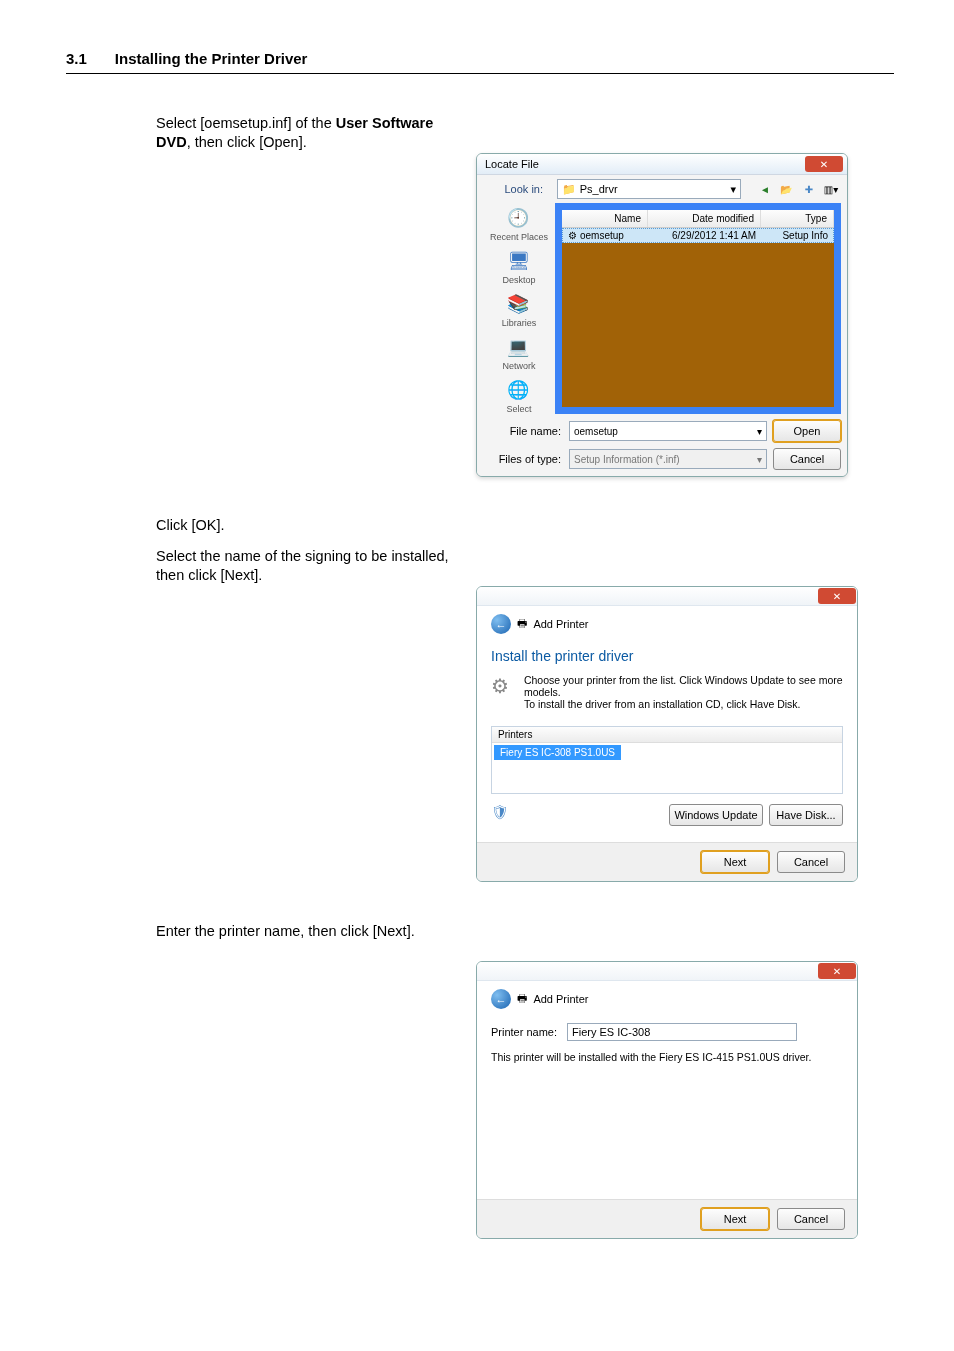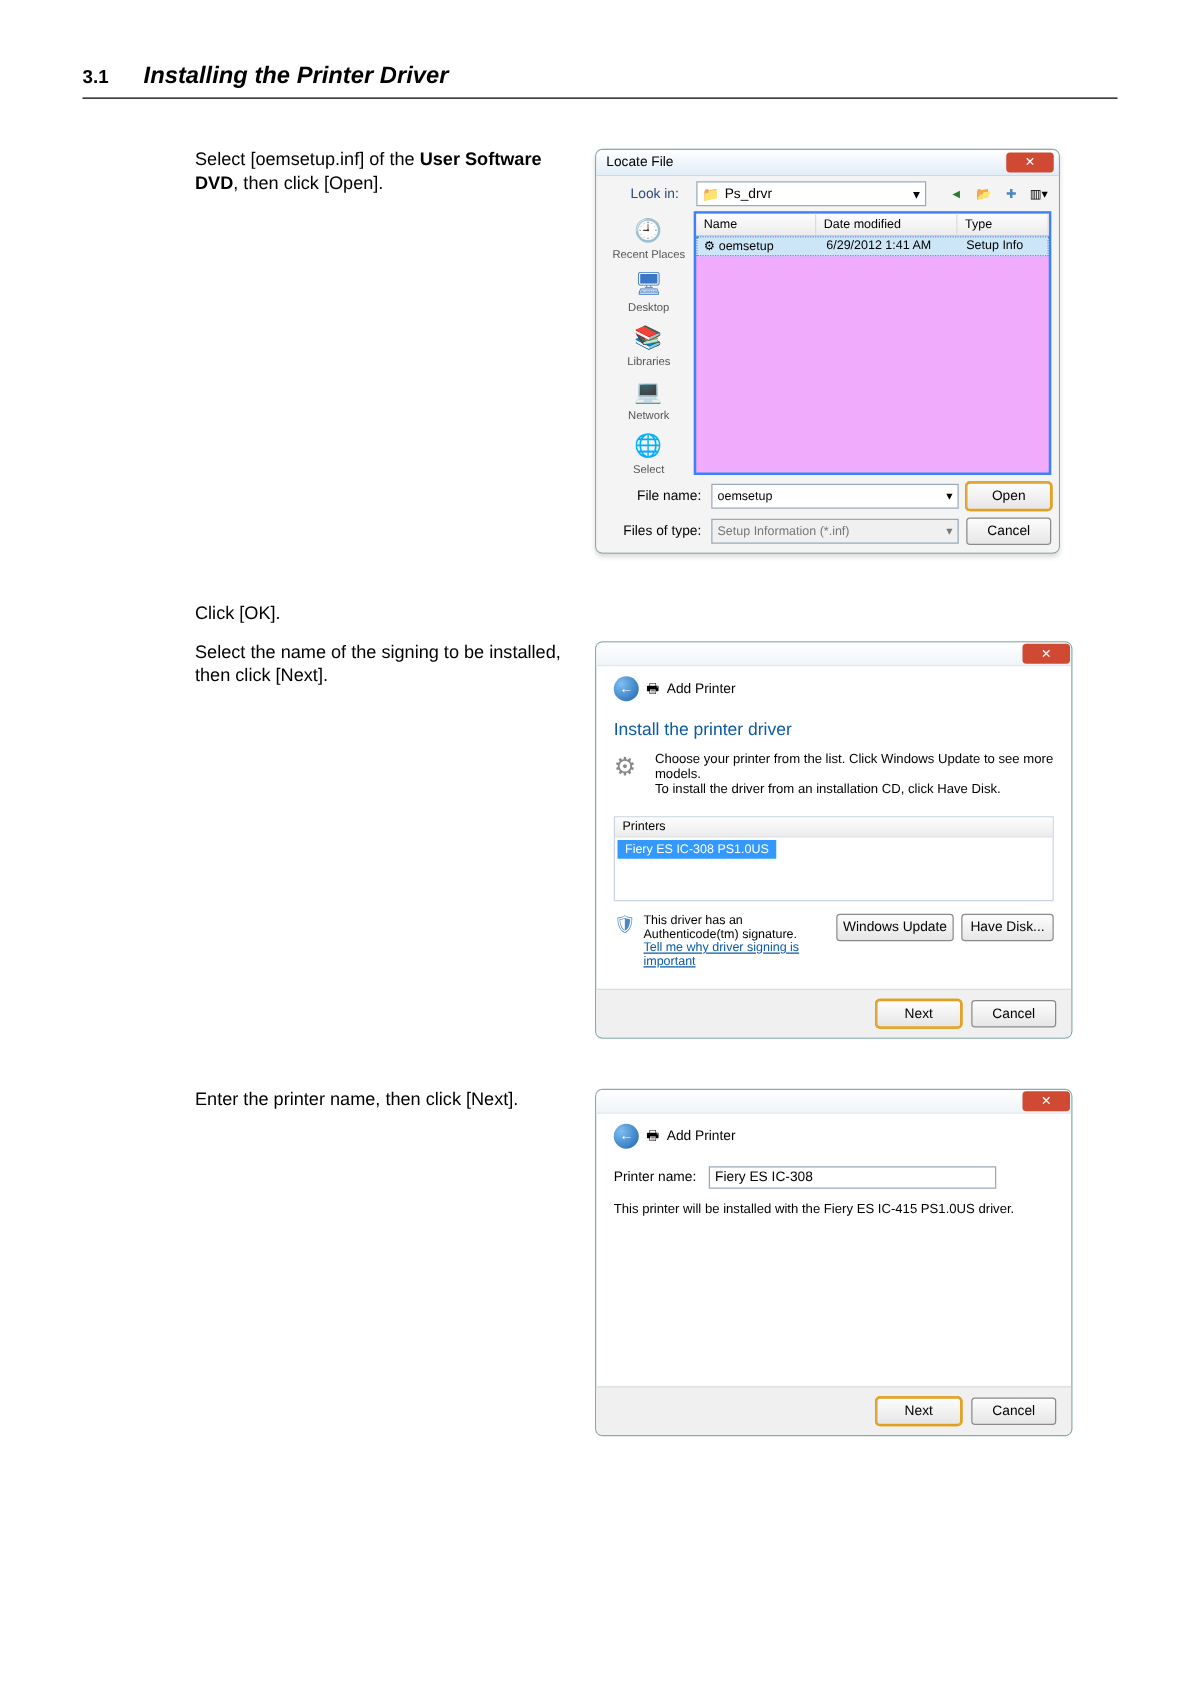--- a/index.html
+++ b/index.html
@@ -19,38 +19,38 @@
     border-bottom: 1px solid #000;
     padding-bottom: 6px;
     margin-bottom: 40px;
   }
   .header .sec-num {
     font-weight: bold;
     font-size: 15px;
   }
   .header .sec-title {
     font-weight: bold;
-    font-size: 19px;
-    font-style: italic;
+    font-size: 15px;
   }
   .content-row {
     display: flex;
     align-items: flex-start;
     margin-bottom: 40px;
     padding-left: 90px;
     gap: 20px;
   }
   .left-col {
     width: 300px;
     flex: 0 0 300px;
     font-size: 14.5px;
     line-height: 1.3;
   }
   .right-col {
     flex: 1;
+    margin-top: 39px;
   }
   .single-line {
     padding-left: 90px;
     font-size: 14.5px;
     margin: 30px 0 14px 0;
   }
   .smaller { font-size: 12.5px; margin-top: 6px; line-height:1.35;}
   
   .dlg {
     border: 1px solid #8aa; 
@@ -99,22 +99,22 @@
     gap:6px;padding-top:2px;font-size:9px;color:#555;text-align:center;
   }
   .place{display:flex;flex-direction:column;align-items:center;gap:1px;}
   .place .ico{width:30px;height:26px;display:flex;align-items:center;justify-content:center;font-size:18px;}
   .ico-recent{color:#8fa7bf;}
   .ico-desktop{color:#3b78c3;}
   .ico-lib{color:#d8bb67;}
   .ico-comp{color:#556;}
   .ico-net{color:#2a7e2a;}
   .lf-list {
-    flex:1;background:#f0abfc;border:2px solid #3b82f6;min-height:170px;
-    display:flex;flex-direction:column;
+    flex:1;background:#a16207;border:7px solid #3b82f6;min-height:170px;
+    display:flex;flex-direction:column;text-align:right;
   }
   .lf-cols{display:flex;background:linear-gradient(#fdfdfd,#ececec);border-bottom:1px solid #ccc;font-size:10px;}
   .lf-cols div{padding:3px 6px;border-right:1px solid #ddd;}
   .lf-cols .c1{flex:1.4;}
   .lf-cols .c2{width:100px;}
   .lf-cols .c3{width:60px;}
   .lf-row{display:flex;font-size:10px;}
   .lf-row div{padding:2px 6px;}
   .lf-row .c1{flex:1.4;display:flex;align-items:center;gap:3px;}
   .lf-row .c2{width:100px;}
@@ -271,24 +271,20 @@
               <div>Choose your printer from the list. Click Windows Update to see more models.</div>
               <div>To install the driver from an installation CD, click Have Disk.</div>
             </div>
           </div>
           <div class="ap-list">
             <span class="ap-list-hdr">Printers</span>
             <span class="ap-list-item">Fiery ES IC-308 PS1.0US</span>
           </div>
           <div class="ap-sign-row">
             <span class="shield">🛡</span>
-            <div>
-              <div>This driver has an Authenticode(tm) signature.</div>
-              <div class="ap-link">Tell me why driver signing is important</div>
-            </div>
             <div class="ap-right-btns">
               <div class="win-btn" style="width:92px">Windows Update</div>
               <div class="win-btn" style="width:72px">Have Disk...</div>
             </div>
           </div>
         </div>
         <div class="ap-footer">
           <div class="win-btn highlight">Next</div>
           <div class="win-btn">Cancel</div>
         </div>

